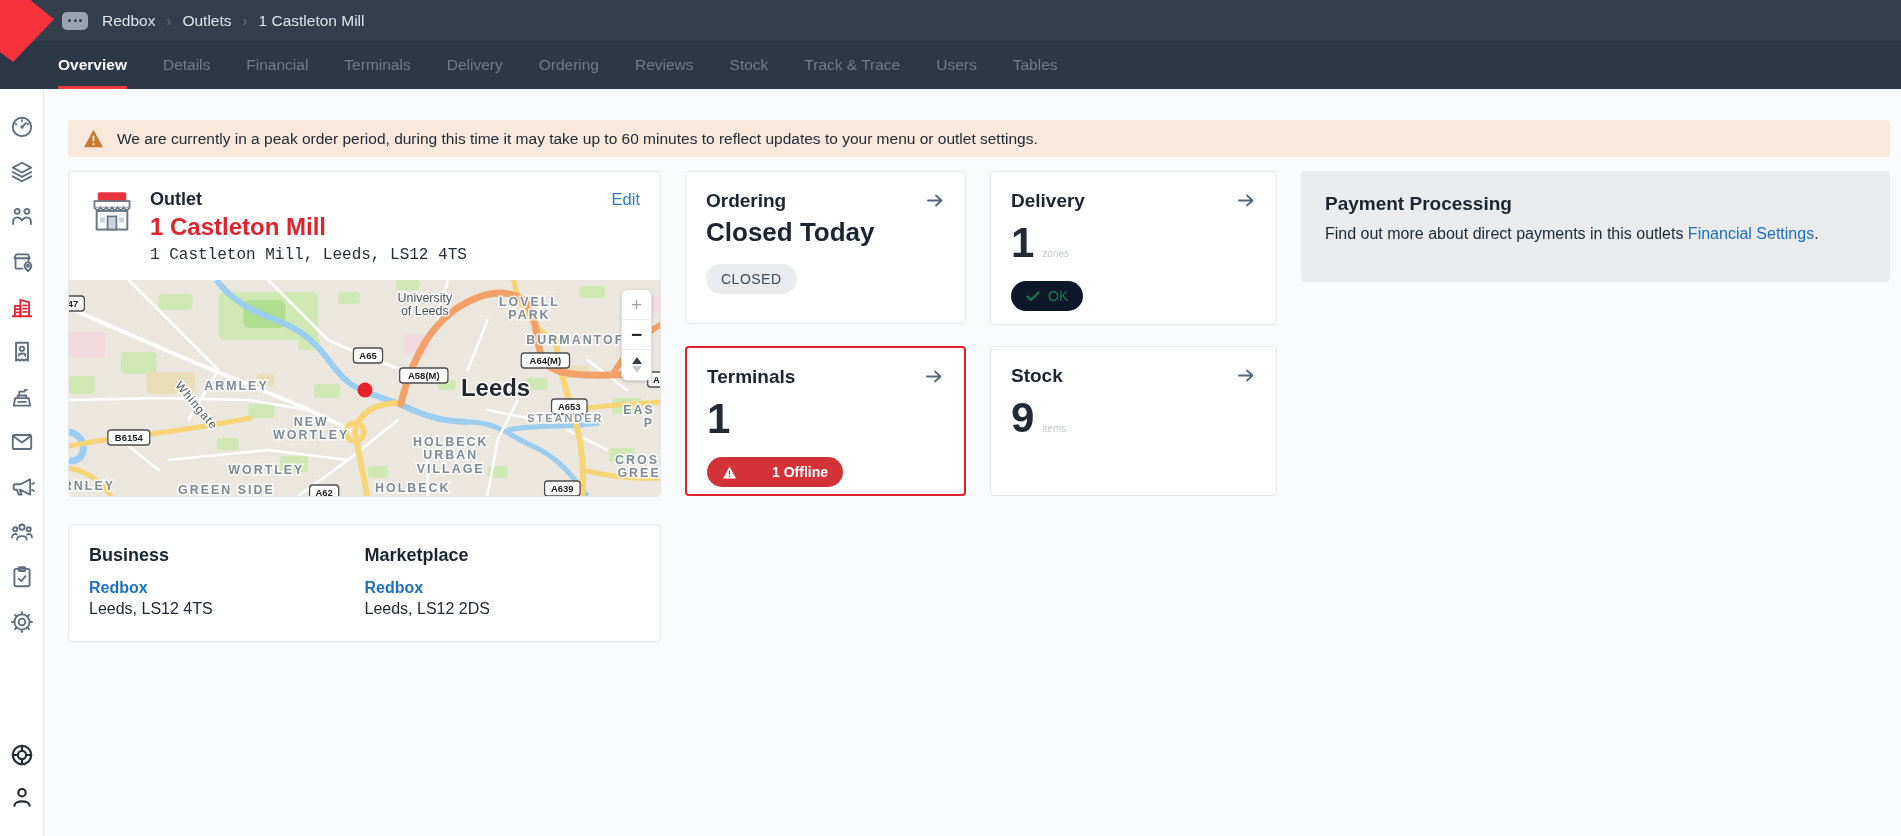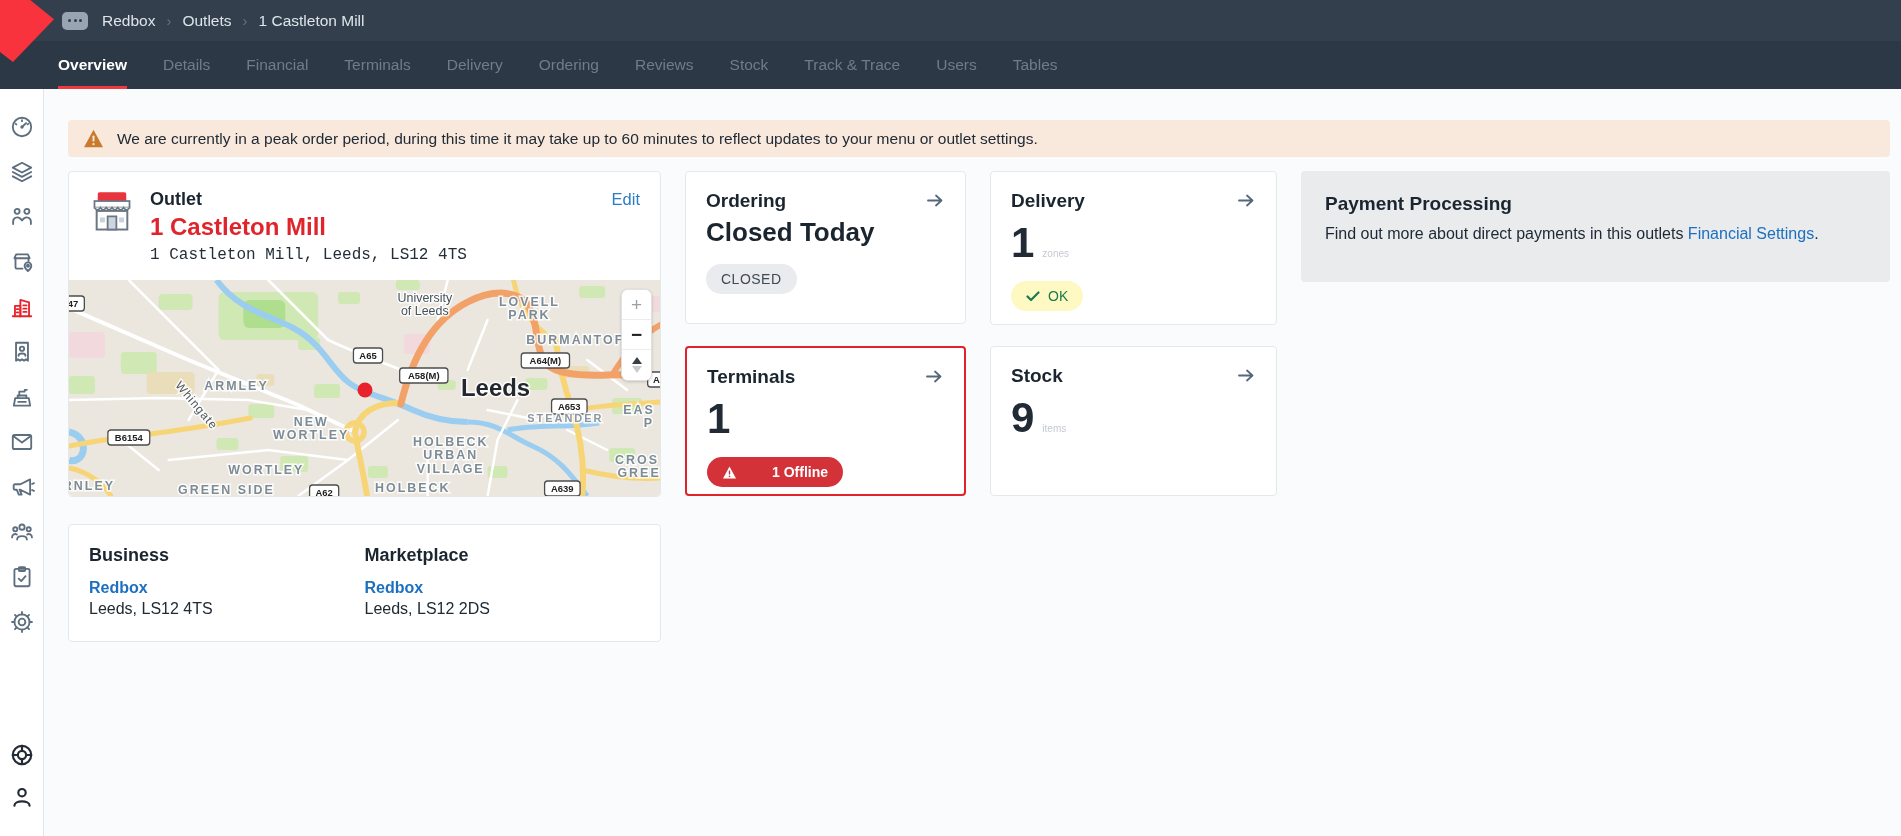--- a/index.html
+++ b/index.html
@@ -69,21 +69,21 @@
   .stat-card { padding:18px 20px; height:153px; }
   .card-head { display:flex; justify-content:space-between; align-items:flex-start; }
   .card-title { font-size:19px; font-weight:bold; color:#1b2530; }
   .arrow { cursor:pointer; margin-top:2px; }
   .status-big { font-size:26px; font-weight:bold; color:#1b2530; margin-top:5px; }
   .numrow { display:flex; align-items:baseline; gap:8px; margin-top:9px; }
   .num { font-size:42px; font-weight:bold; color:#222b35; line-height:1.05; }
   .unit { font-size:10px; color:#c5cad0; }
   .badge { display:inline-flex; align-items:center; gap:8px; border-radius:16px; font-size:14px; padding:7px 15px; margin-top:16px; }
   .badge.gray { background:#e9ebee; color:#3f4a54; letter-spacing:.5px; }
-  .badge.green { background:#fef9c3; color:#1b7a4e; }
+  .badge.green { background:#0f172a; color:#1b7a4e; }
   .badge.red { background:#d23238; color:#fff; font-weight:bold;gap:35px; }
   .terminals { border:2px solid #df232b; height:150px; margin-top:22px; }
   .stock { height:150px; margin-top:21px; }
 
   
   .payment { background:#e9ebed; border:none; border-radius:4px; padding:22px 24px; height:111px; }
   .payment p { font-size:16px; color:#1d2834; margin-top:10px; }
   .payment a { color:#1d6fc0; text-decoration:none; cursor:pointer; }
 
   

